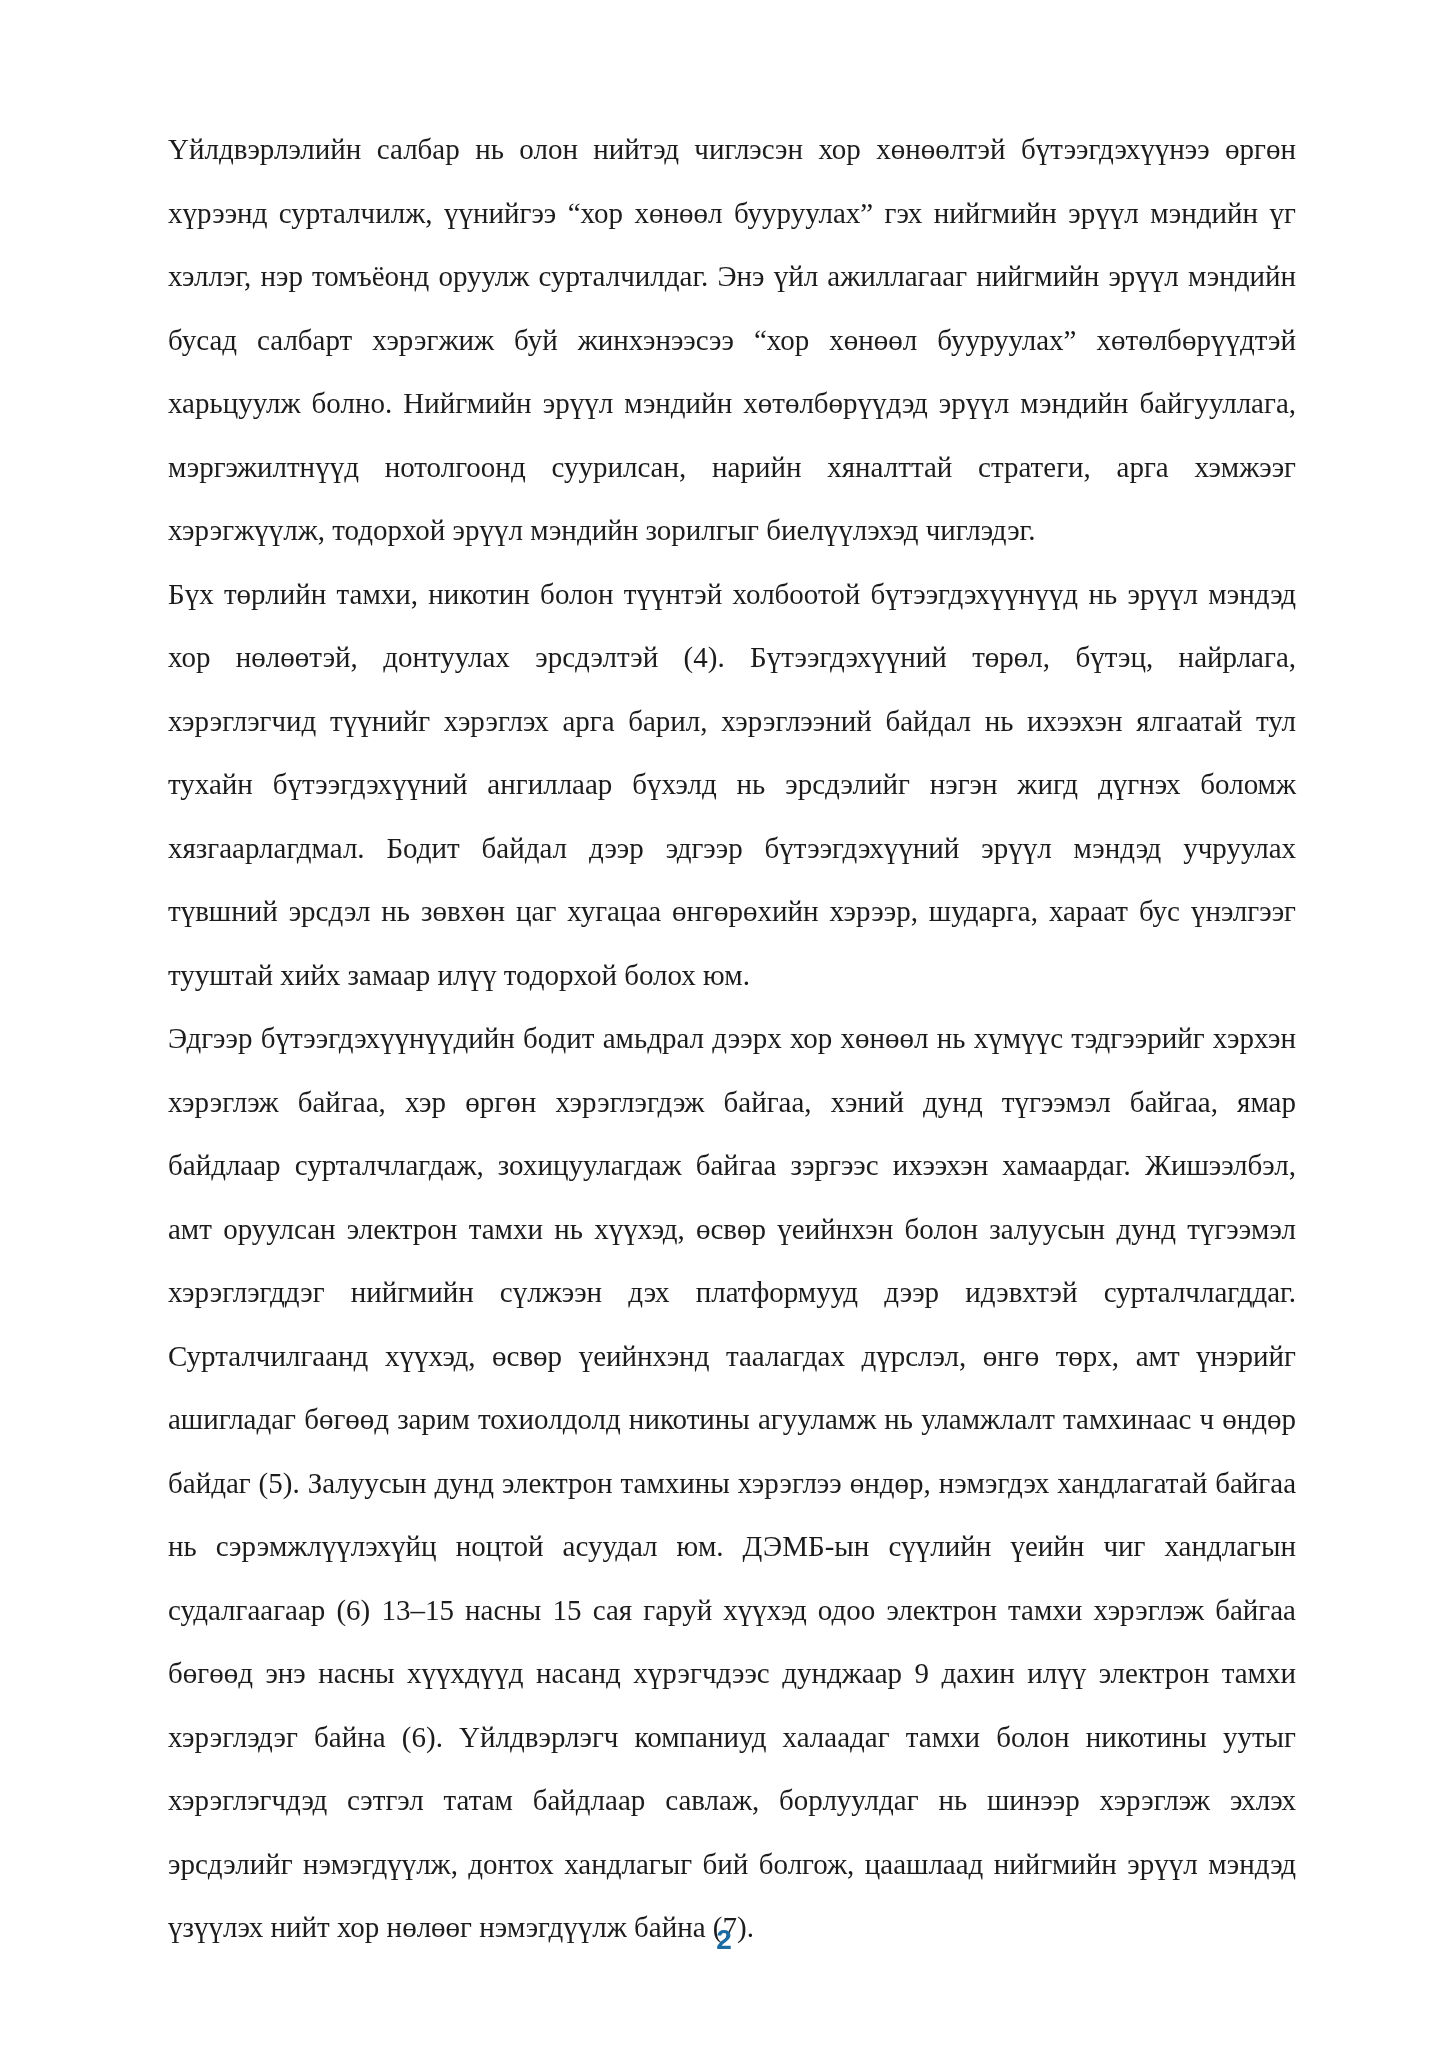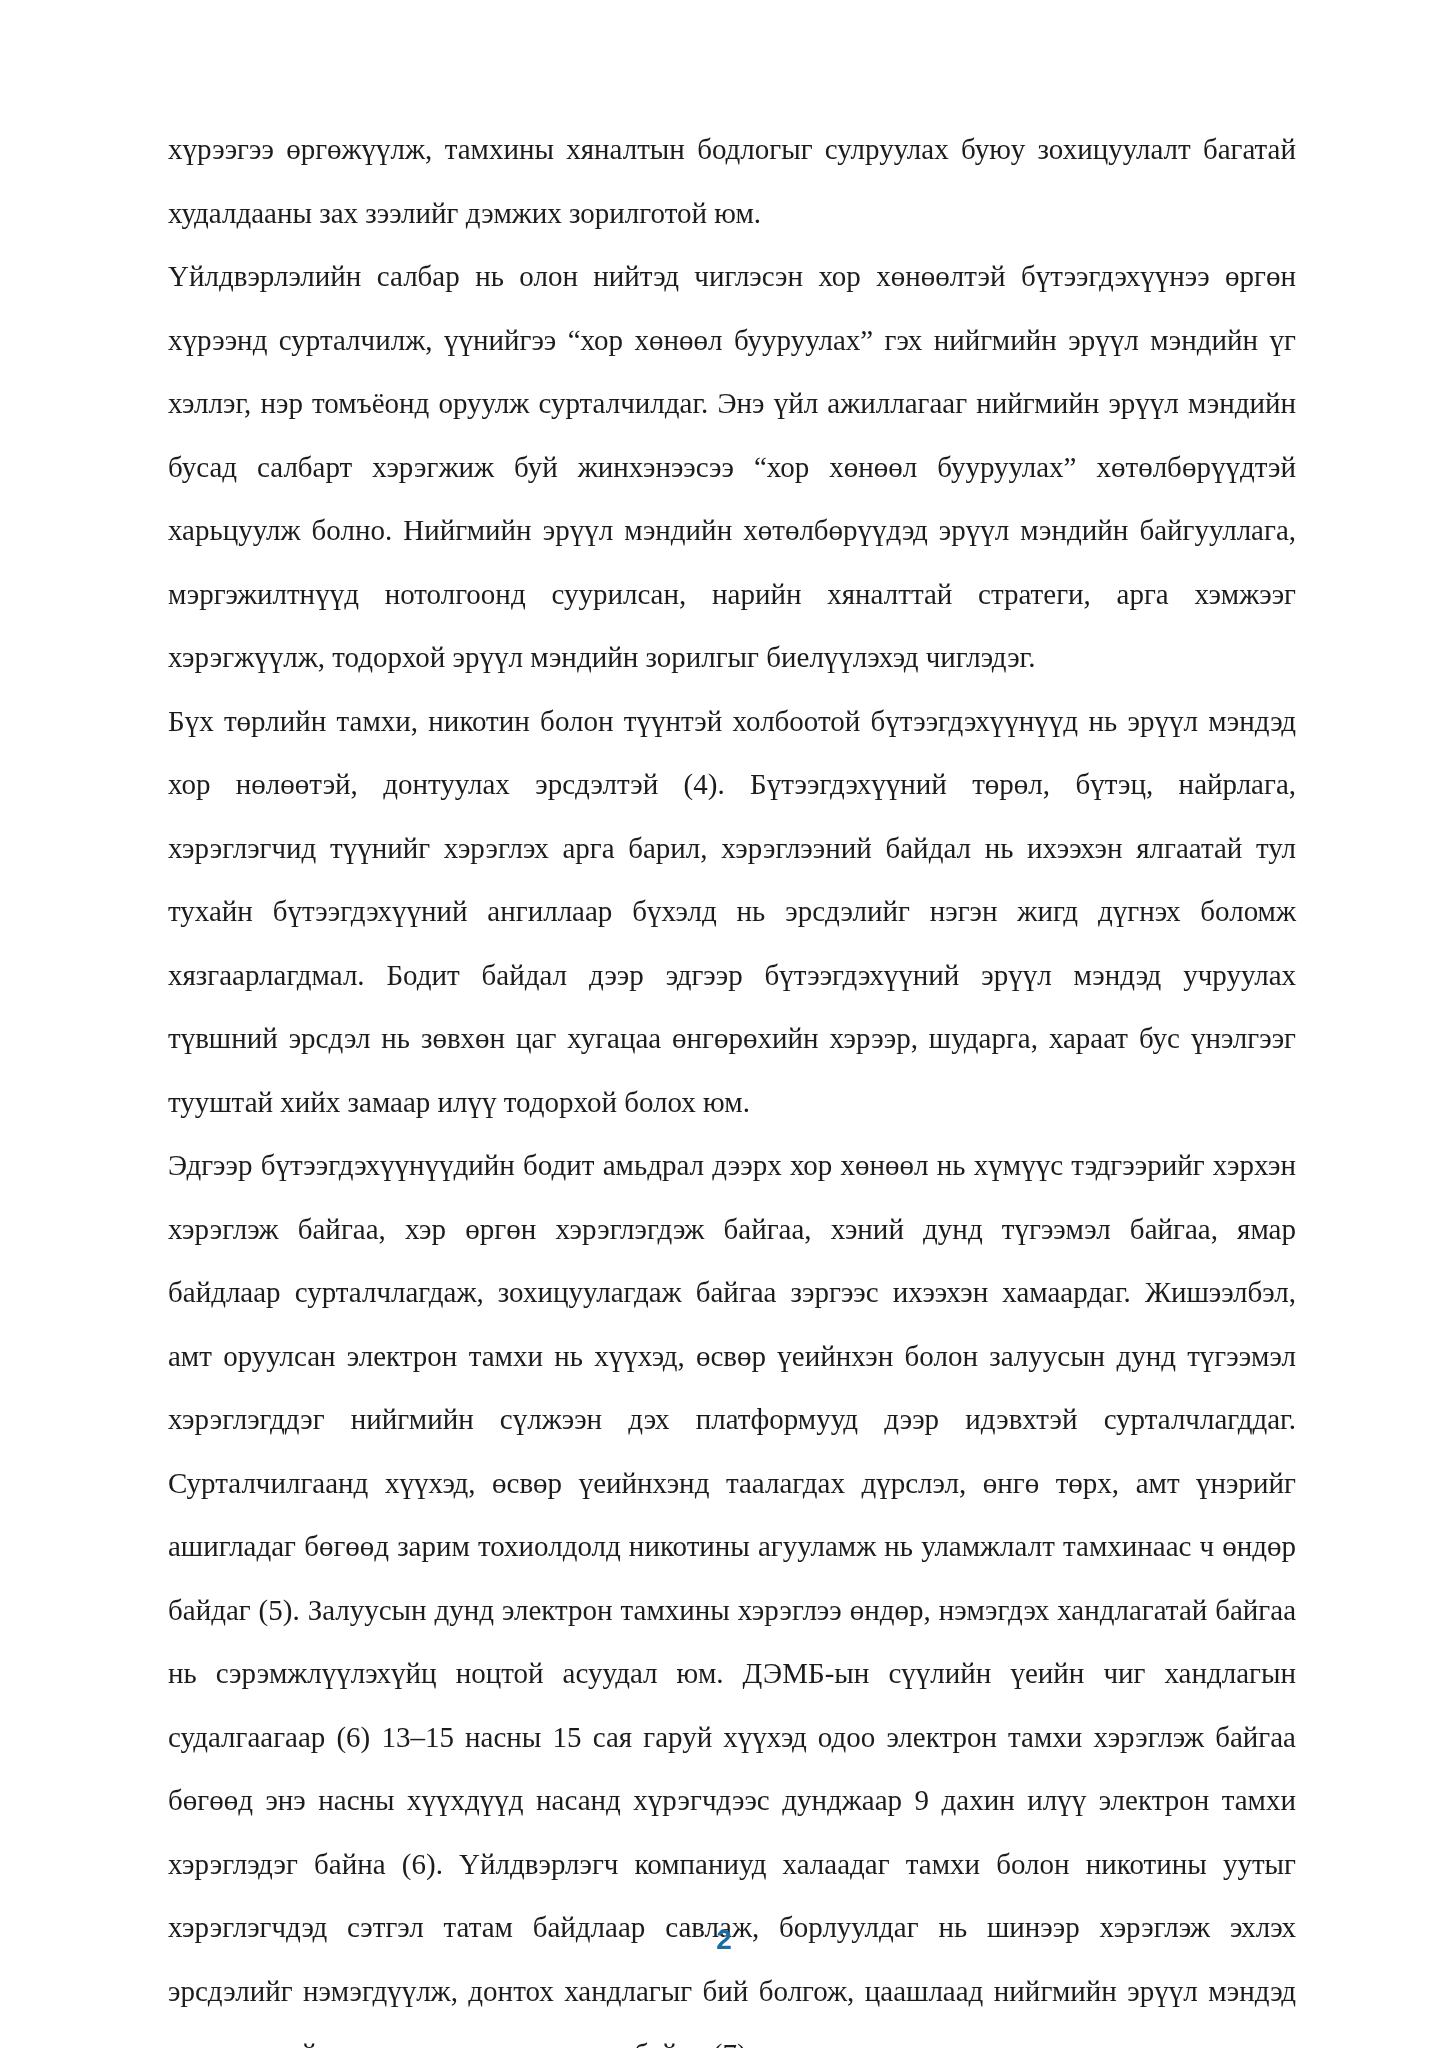--- a/index.html
+++ b/index.html
@@ -45,21 +45,20 @@
     font-size: 28px;
     font-weight: 700;
     color: #1b6ca3;
   }
 </style>
 </head>
 <body>
 
 <div class="page">
   <main class="content">
-    <p>хүрээгээ өргөжүүлж, тамхины хяналтын бодлогыг сулруулах буюу зохицуулалт багатай худалдааны зах зээлийг дэмжих зорилготой юм.</p>
     <p>Үйлдвэрлэлийн салбар нь олон нийтэд чиглэсэн хор хөнөөлтэй бүтээгдэхүүнээ өргөн хүрээнд сурталчилж, үүнийгээ “хор хөнөөл бууруулах” гэх нийгмийн эрүүл мэндийн үг хэллэг, нэр томъёонд оруулж сурталчилдаг. Энэ үйл ажиллагааг нийгмийн эрүүл мэндийн бусад салбарт хэрэгжиж буй жинхэнээсээ “хор хөнөөл бууруулах” хөтөлбөрүүдтэй харьцуулж болно. Нийгмийн эрүүл мэндийн хөтөлбөрүүдэд эрүүл мэндийн байгууллага, мэргэжилтнүүд нотолгоонд суурилсан, нарийн хяналттай стратеги, арга хэмжээг хэрэгжүүлж, тодорхой эрүүл мэндийн зорилгыг биелүүлэхэд чиглэдэг.</p>
     <p>Бүх төрлийн тамхи, никотин болон түүнтэй холбоотой бүтээгдэхүүнүүд нь эрүүл мэндэд хор нөлөөтэй, донтуулах эрсдэлтэй (4). Бүтээгдэхүүний төрөл, бүтэц, найрлага, хэрэглэгчид түүнийг хэрэглэх арга барил, хэрэглээний байдал нь ихээхэн ялгаатай тул тухайн бүтээгдэхүүний ангиллаар бүхэлд нь эрсдэлийг нэгэн жигд дүгнэх боломж хязгаарлагдмал. Бодит байдал дээр эдгээр бүтээгдэхүүний эрүүл мэндэд учруулах түвшний эрсдэл нь зөвхөн цаг хугацаа өнгөрөхийн хэрээр, шударга, хараат бус үнэлгээг тууштай хийх замаар илүү тодорхой болох юм.</p>
     <p>Эдгээр бүтээгдэхүүнүүдийн бодит амьдрал дээрх хор хөнөөл нь хүмүүс тэдгээрийг хэрхэн хэрэглэж байгаа, хэр өргөн хэрэглэгдэж байгаа, хэний дунд түгээмэл байгаа, ямар байдлаар сурталчлагдаж, зохицуулагдаж байгаа зэргээс ихээхэн хамаардаг. Жишээлбэл, амт оруулсан электрон тамхи нь хүүхэд, өсвөр үеийнхэн болон залуусын дунд түгээмэл хэрэглэгддэг нийгмийн сүлжээн дэх платформууд дээр идэвхтэй сурталчлагддаг. Сурталчилгаанд хүүхэд, өсвөр үеийнхэнд таалагдах дүрслэл, өнгө төрх, амт үнэрийг ашигладаг бөгөөд зарим тохиолдолд никотины агууламж нь уламжлалт тамхинаас ч өндөр байдаг (5). Залуусын дунд электрон тамхины хэрэглээ өндөр, нэмэгдэх хандлагатай байгаа нь сэрэмжлүүлэхүйц ноцтой асуудал юм. ДЭМБ-ын сүүлийн үеийн чиг хандлагын судалгаагаар (6) 13–15 насны 15 сая гаруй хүүхэд одоо электрон тамхи хэрэглэж байгаа бөгөөд энэ насны хүүхдүүд насанд хүрэгчдээс дунджаар 9 дахин илүү электрон тамхи хэрэглэдэг байна (6). Үйлдвэрлэгч компаниуд халаадаг тамхи болон никотины уутыг хэрэглэгчдэд сэтгэл татам байдлаар савлаж, борлуулдаг нь шинээр хэрэглэж эхлэх эрсдэлийг нэмэгдүүлж, донтох хандлагыг бий болгож, цаашлаад нийгмийн эрүүл мэндэд үзүүлэх нийт хор нөлөөг нэмэгдүүлж байна (7).</p>
   </main>
   <footer class="footer">
     <span class="page-num">2</span>
   </footer>
 </div>
 
 </body></html>

